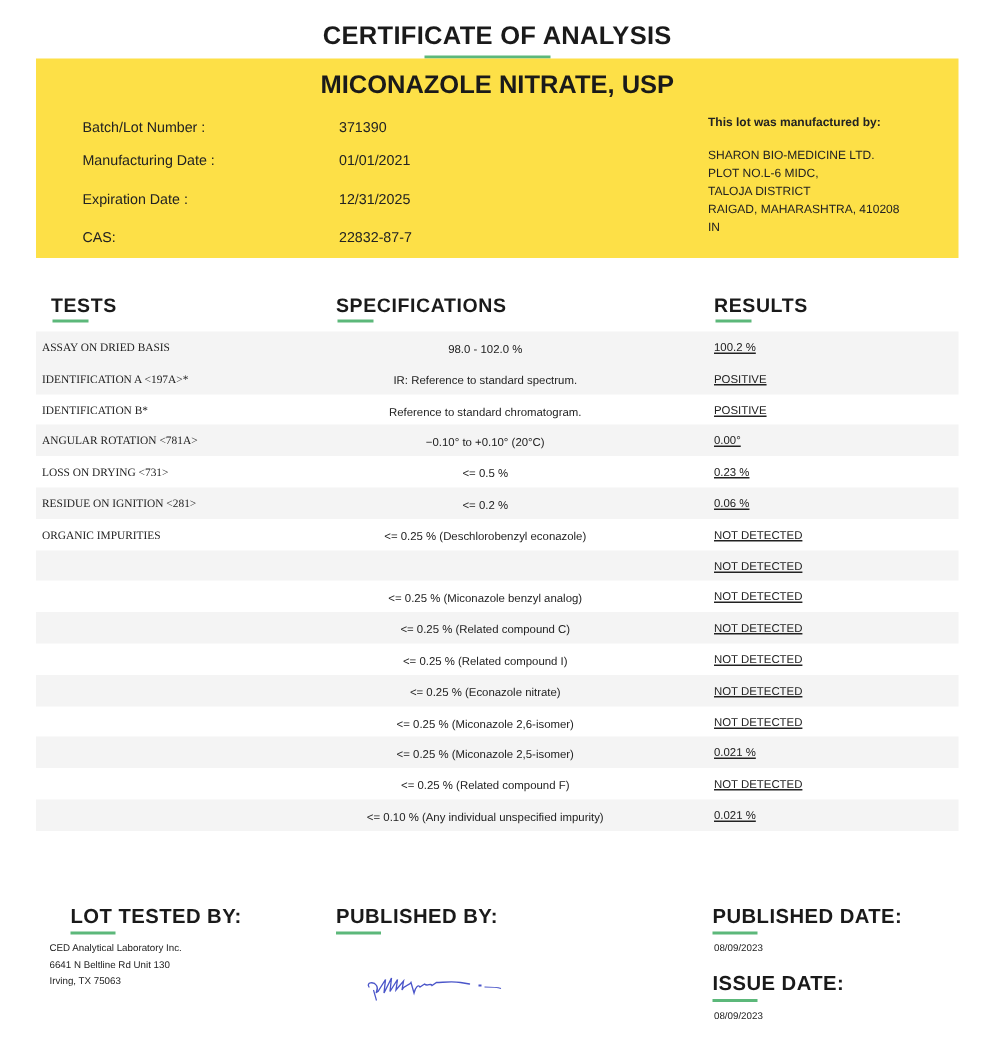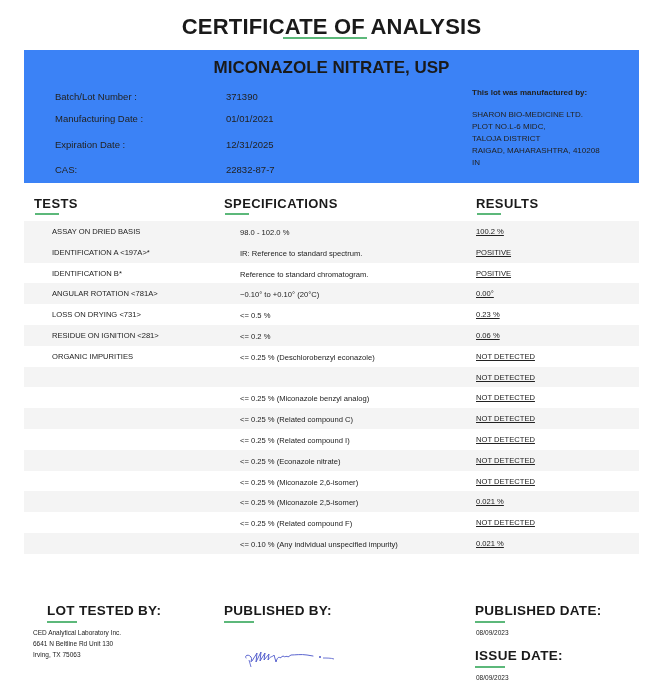--- a/index.html
+++ b/index.html
@@ -1,40 +1,40 @@
 <!DOCTYPE html>
 <html><head>
 <meta charset="utf-8">
 <style>
   * { box-sizing: border-box; margin: 0; padding: 0; }
   html, body { width: 663px; height: 700px; background: #ffffff; overflow: hidden; }
   body { font-family: "Liberation Sans", "DejaVu Sans", sans-serif; color: #222; position: relative; }
 
   .doc-title { position: absolute; top: 14px; left: 0; width: 663px; text-align: center;
-    font-size: 22px; font-weight: bold; color: #1a1a1a; letter-spacing: 0.2px; }
+    font-size: 17px; font-weight: bold; color: #1a1a1a; letter-spacing: 0.2px; }
   .title-underline { position: absolute; top: 37px; left: 283px; width: 84px; height: 2px; background: #5cb87a; }
 
-  .info-panel { position: absolute; top: 50px; left: 24px; width: 615px; height: 133px; background: #3b82f6; }
+  .info-panel { position: absolute; top: 39px; left: 24px; width: 615px; height: 133px; background: #fde047; }
   .product-name { position: absolute; top: 8px; left: 0; width: 615px; text-align: center;
     font-size: 17px; font-weight: bold; color: #1a1a1a; }
   .info-row { position: absolute; left: 11px; font-size: 9.5px; color: #222; }
   .info-row .label { position: absolute; left: 0; white-space: nowrap; padding-left: 20px; }
   .info-row .value { position: absolute; left: 191px; white-space: nowrap; }
   .mfr { position: absolute; left: 448px; top: 37px; font-size: 8px; line-height: 12px; color: #222; }
   .mfr .mfr-head { font-weight: bold; margin-bottom: 10px; }
 
   .col-head { position: absolute; top: 196px; font-size: 13px; font-weight: bold; color: #1a1a1a; letter-spacing: 0.4px; text-align: right; }
   .col-head .uline { position: absolute; left: 1px; top: 17px; width: 24px; height: 2px; background: #5cb87a; }
 
   .table { position: absolute; top: 221px; left: 24px; width: 615px; }
   .trow { position: relative; width: 615px; height: 20.8px; font-size: 7.6px; color: #222; }
   .trow.tall { height: 33px; }
   .trow.shade { background: #f4f4f4; }
-  .trow .c-test { position: absolute; left: 28px; top: 6px; white-space: nowrap; }
-  .trow .c-spec { position: absolute; left: 216px; top: 6px; width: 215px; line-height: 11px; }
+  .trow .c-test { position: absolute; left: 4px; top: 6px; white-space: nowrap; font-family: Liberation Serif, serif; }
+  .trow .c-spec { position: absolute; left: 192px; top: 6px; width: 215px; line-height: 11px; text-align: center; }
   .trow .c-res { position: absolute; left: 452px; top: 6px; white-space: nowrap; text-decoration: underline; }
   .trow.tall .c-test, .trow.tall .c-res { top: 4px; }
   .trow.tall .c-spec { top: 5px; }
 
   .foot-head { position: absolute; font-size: 13.5px; font-weight: bold; color: #1a1a1a; letter-spacing: 0.3px; white-space: nowrap; }
   .foot-head .uline { position: absolute; left: 0; top: 18px; width: 30px; height: 2px; background: #5cb87a; }
   .foot-text { position: absolute; font-size: 6.5px; line-height: 11px; color: #222; }
   .signature { position: absolute; left: 243px; top: 646px; width: 95px; height: 22px; }
 </style>
 </head>

